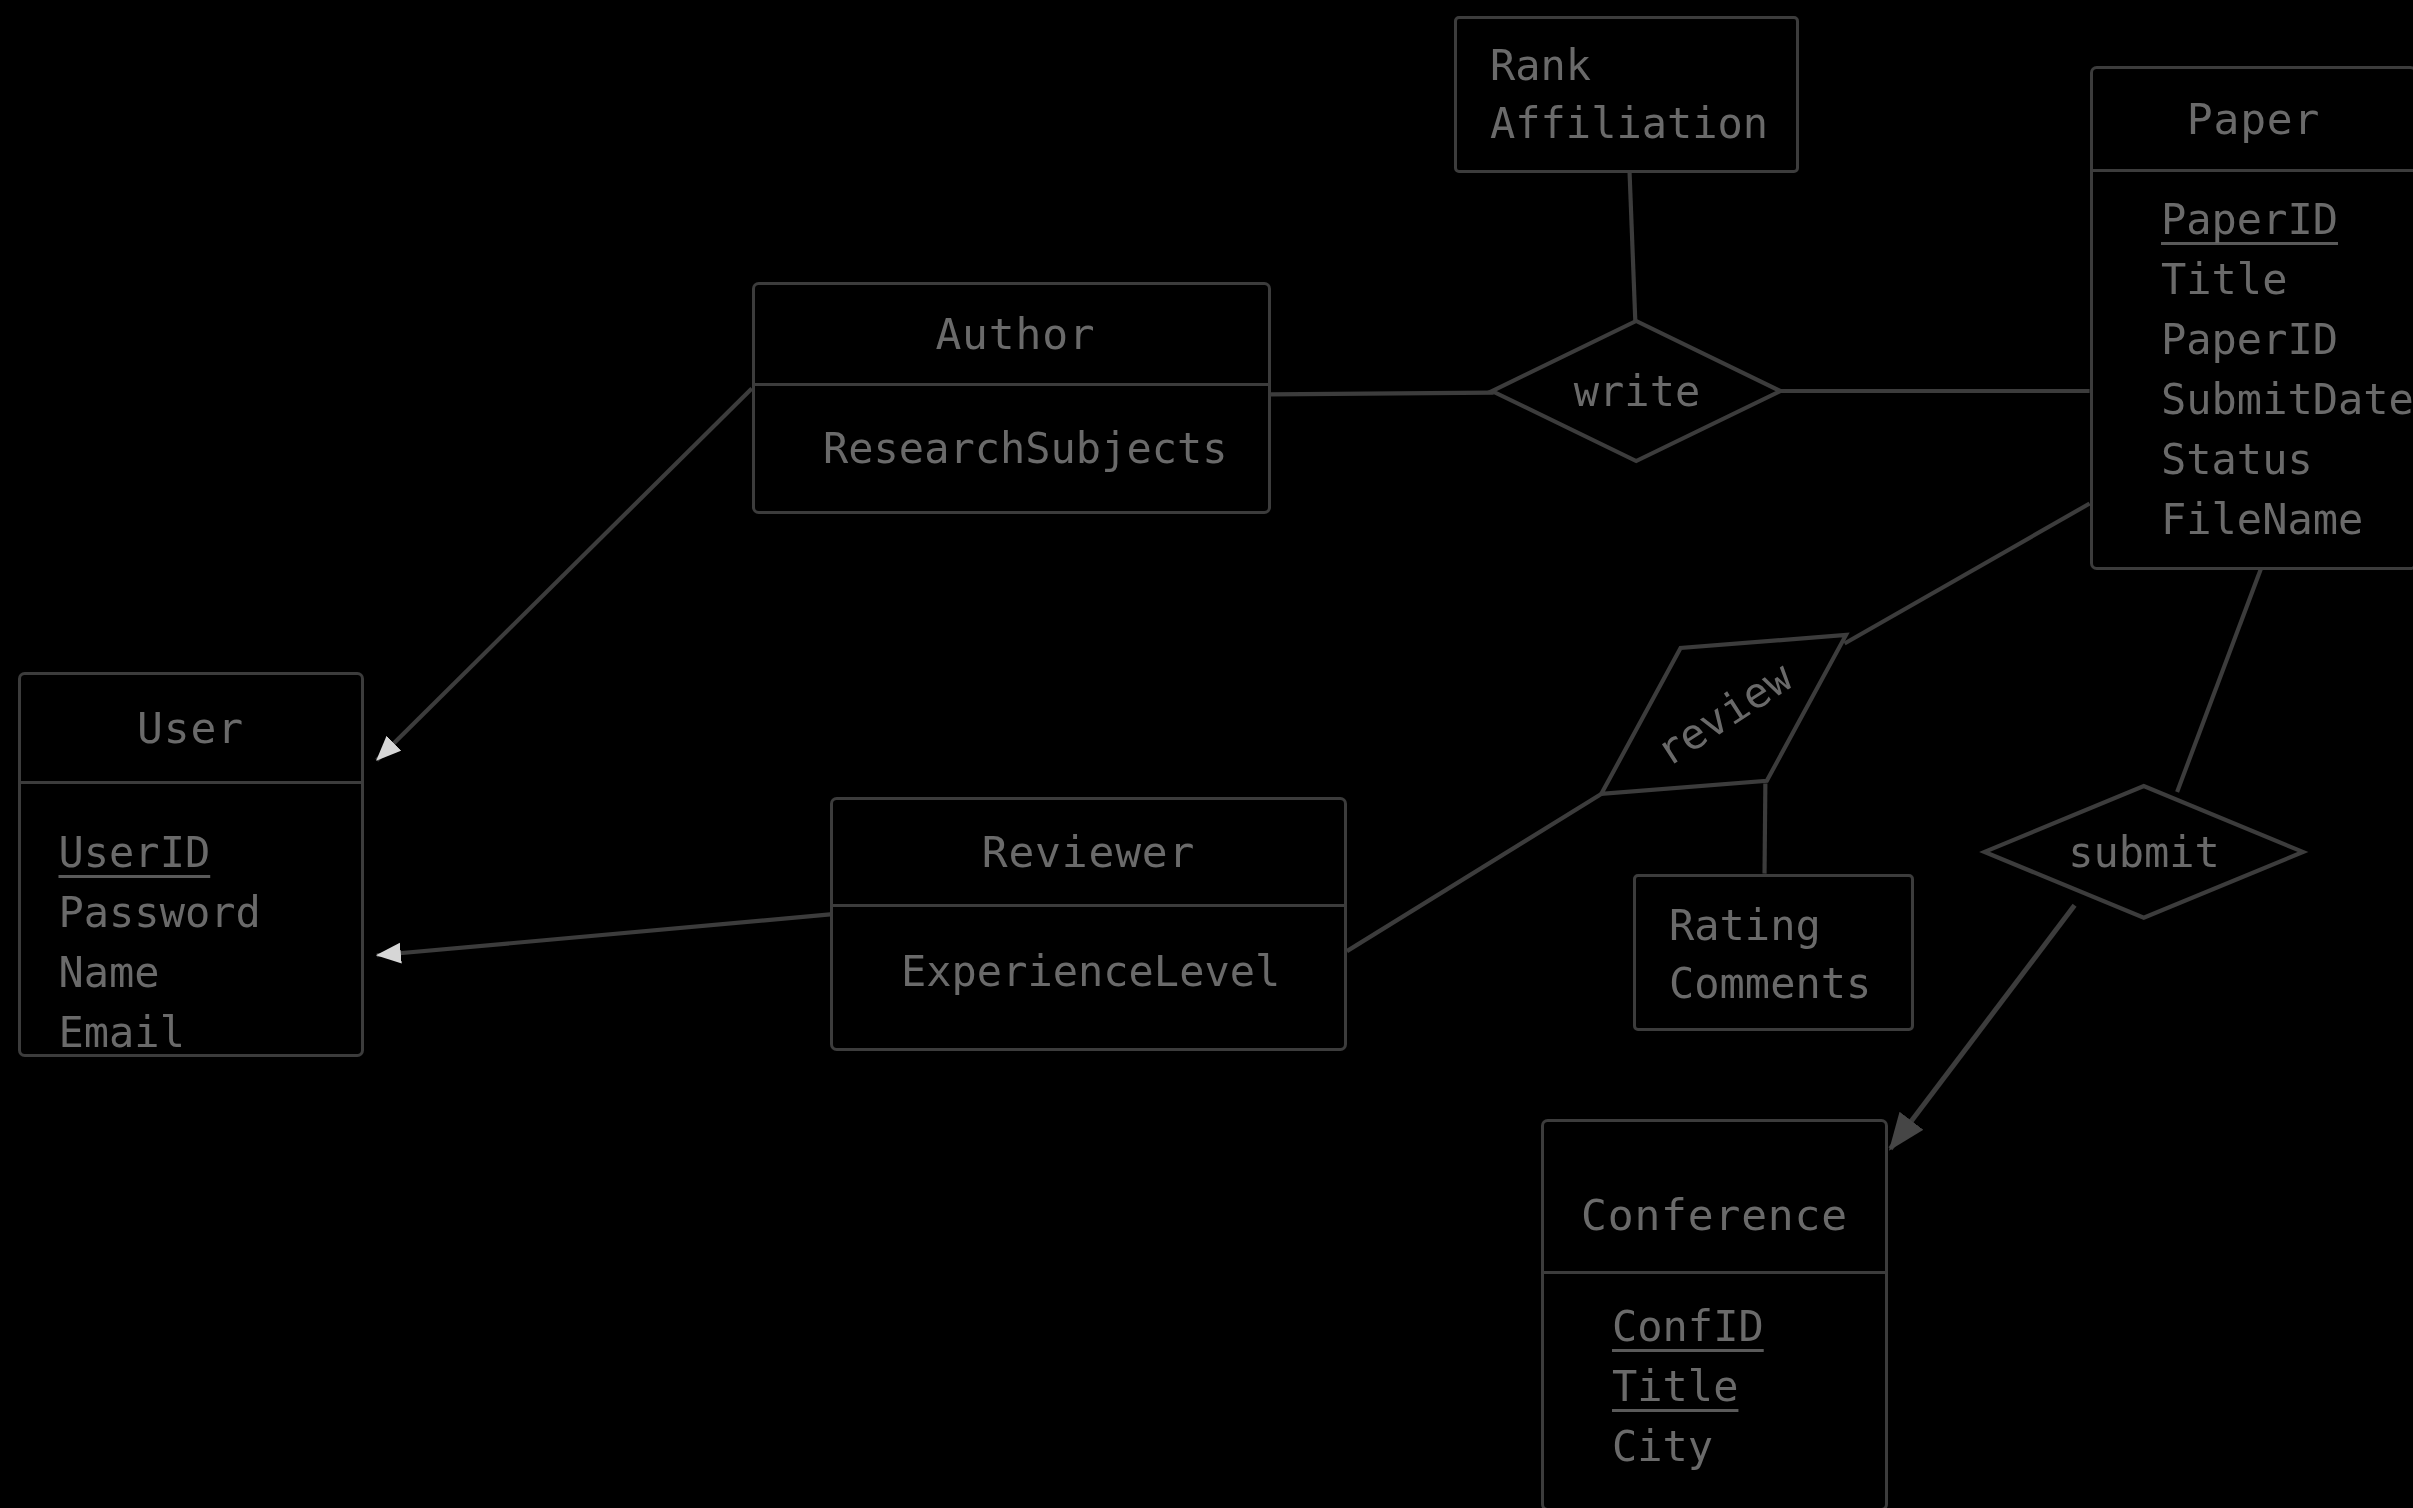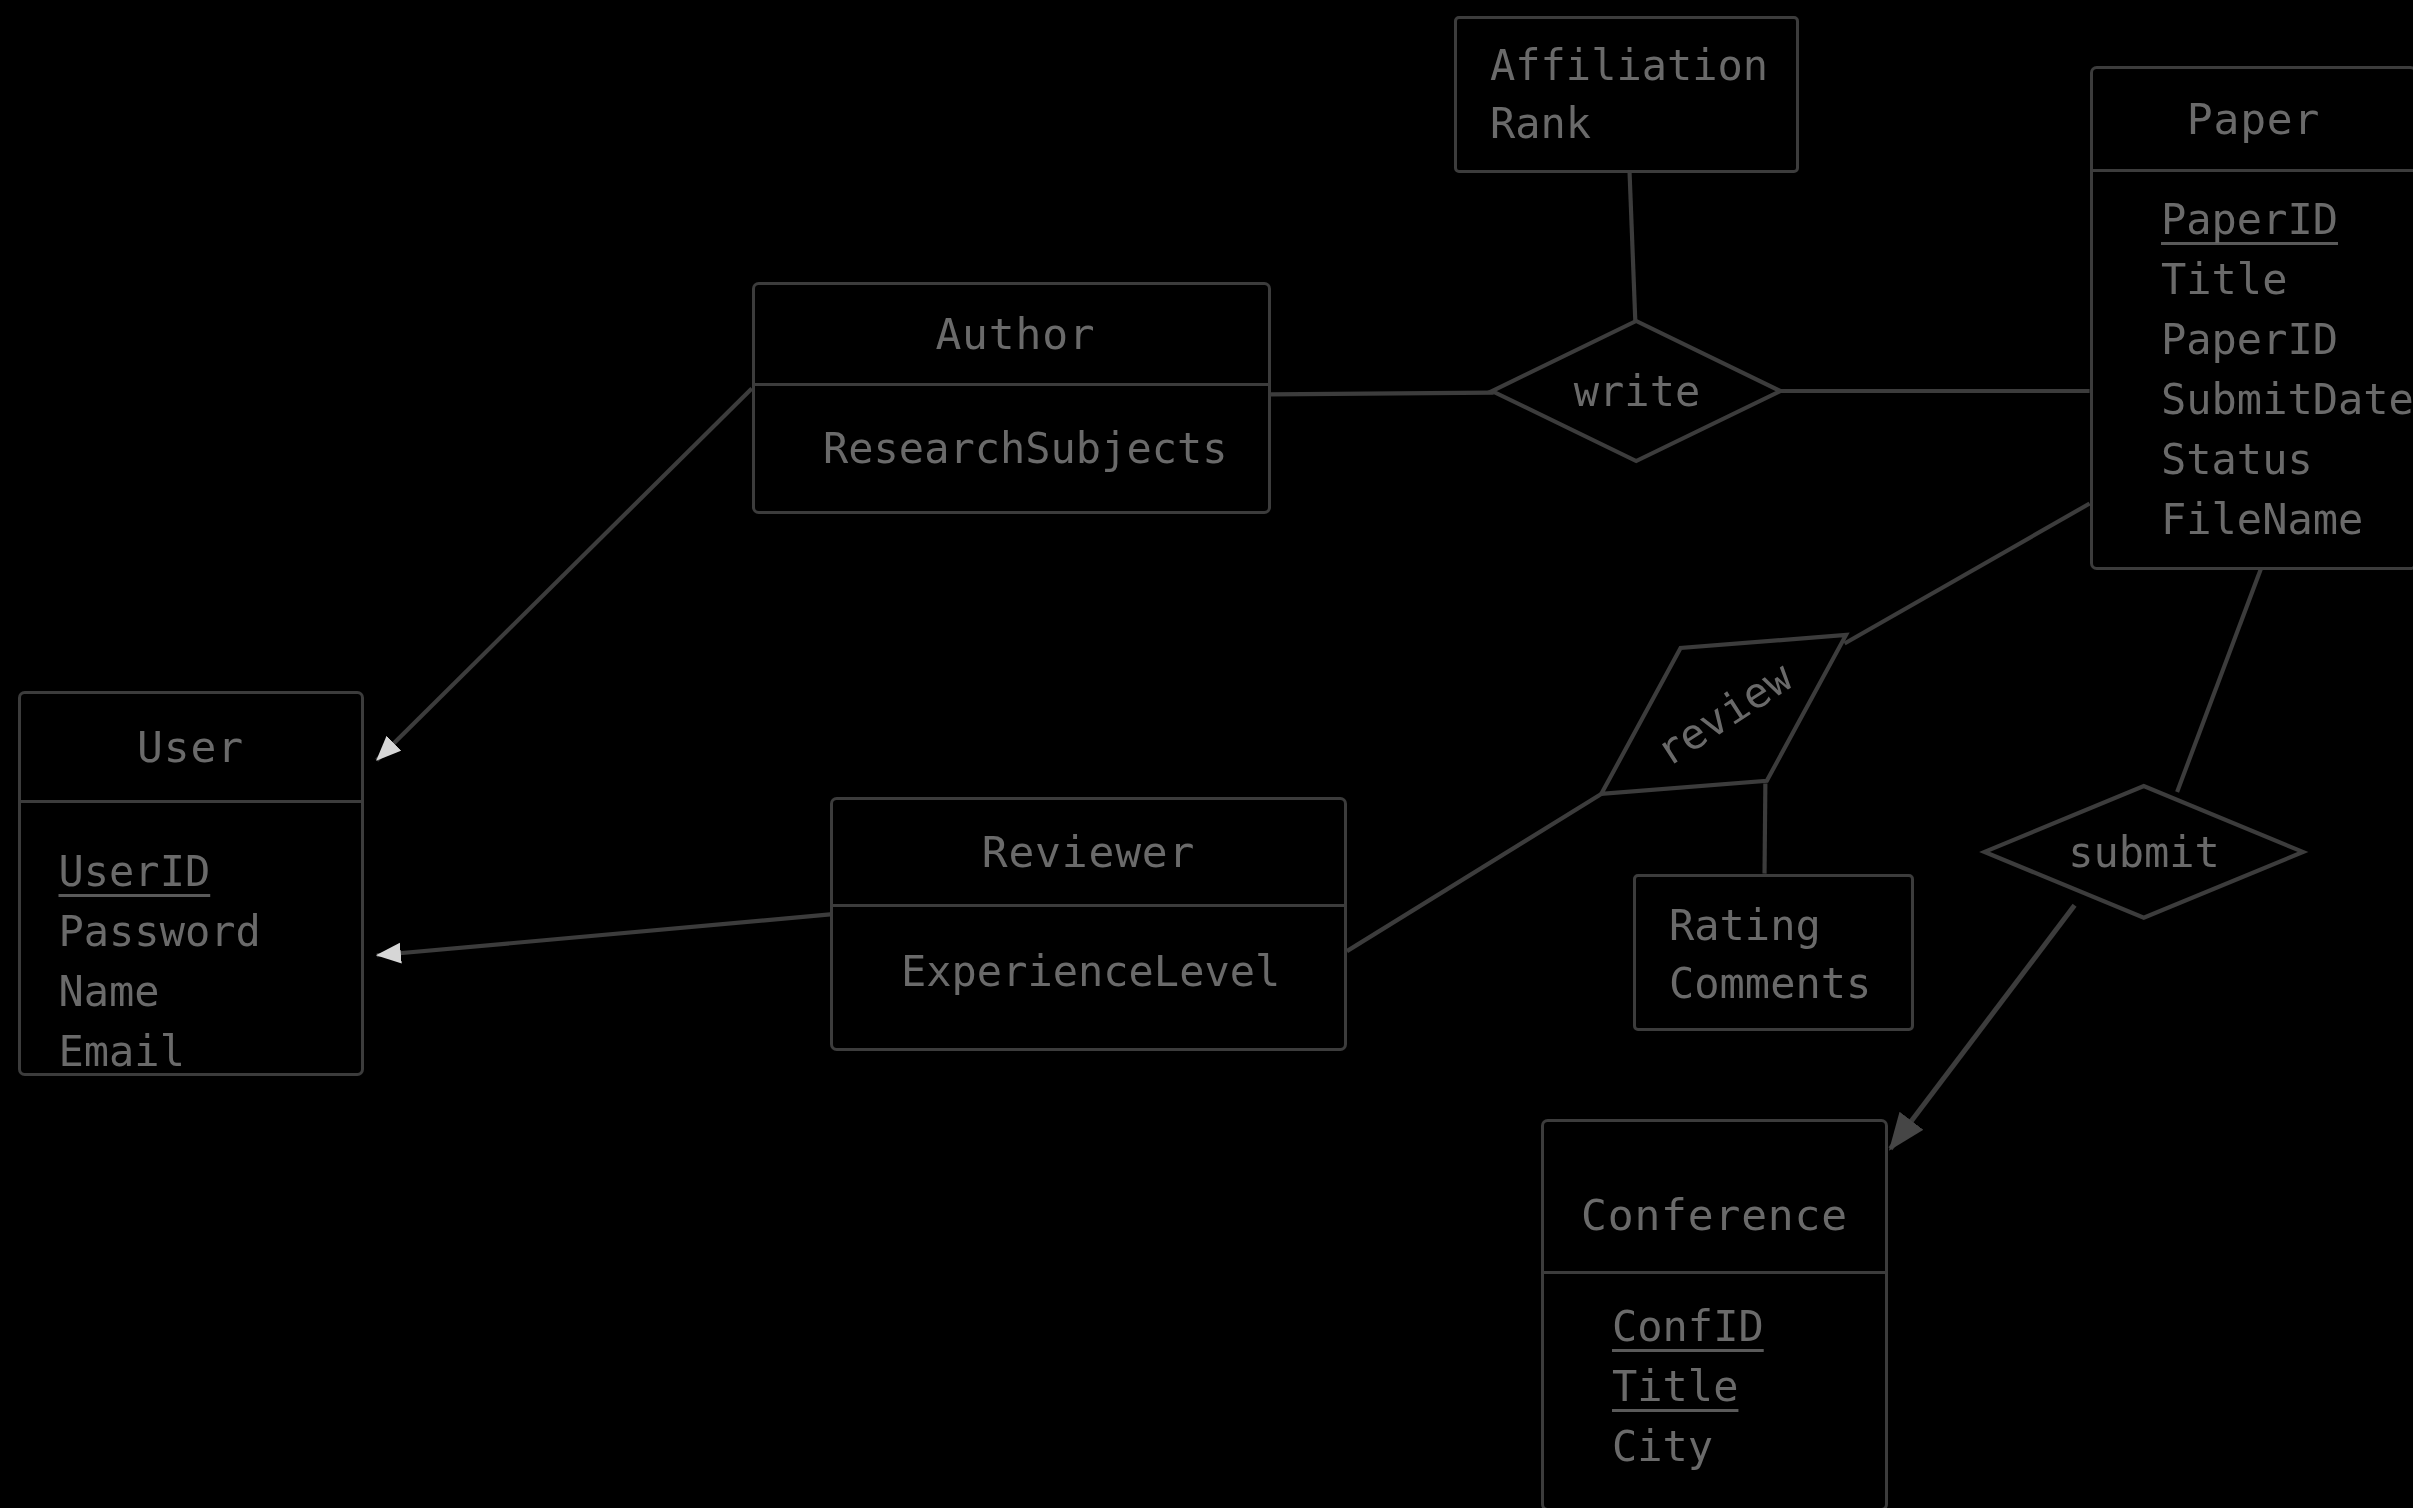--- a/index.html
+++ b/index.html
@@ -67,21 +67,21 @@
 
   
   #ent-paper      { left: 2090px; top: 66px;   width: 327px; height: 504px; }
   #ent-paper .entity-header      { height: 103px; }
   #ent-paper .attrs              { padding-top: 18.3px; }
 
   #ent-author     { left: 752px;  top: 282px;  width: 519px; height: 232px; }
   #ent-author .entity-header     { height: 101px; padding-left: 8px; }
   #ent-author .attrs             { padding-top: 33px; }
 
-  #ent-user       { left: 17.5px;   top: 691px;  width: 346px; height: 385px; }
+  #ent-user       { left: 17.5px;   top: 672px;  width: 346px; height: 385px; }
   #ent-user .entity-header       { height: 109px; }
   #ent-user .attrs               { padding-top: 39px; padding-left: 38px; }
 
   #ent-reviewer   { left: 830px;  top: 797px;  width: 517px; height: 254px; }
   #ent-reviewer .entity-header   { height: 107px; }
   #ent-reviewer .attrs           { padding-top: 35px; }
 
   #ent-conference { left: 1541px; top: 1119px; width: 347px; height: 392px; }
   #ent-conference .entity-header { height: 116px; margin-top: 36px; }
   #ent-conference .attrs         { padding-top: 23px; }
@@ -124,22 +124,22 @@
     <polygon points="1790,469 1963,385 2136,469 1963,553" fill="#000000" stroke="#3c3c3c" stroke-width="5"></polygon>
     <polygon points="1893,857 2068,762 2243,857 2068,952" transform="rotate(-33 2068 857)" fill="#000000" stroke="#3c3c3c" stroke-width="5"></polygon>
     <polygon points="2381,1022 2572,943 2763,1022 2572,1101" fill="#000000" stroke="#3c3c3c" stroke-width="5"></polygon>
   </svg>
 
   <div class="rel-label" id="lbl-write">write</div>
   <div class="rel-label rotated" id="lbl-review">review</div>
   <div class="rel-label" id="lbl-submit">submit</div>
 
   <div class="attr-box" id="box-write-attrs">
+    <div>Rank</div>
     <div>Affiliation</div>
-    <div>Rank</div>
   </div>
   <div class="attr-box" id="box-review-attrs">
     <div>Rating</div>
     <div>Comments</div>
   </div>
 
   <div class="entity" id="ent-paper">
     <div class="entity-header">Paper</div>
     <div class="attrs">
       <div class="attr underlined">PaperID</div>

